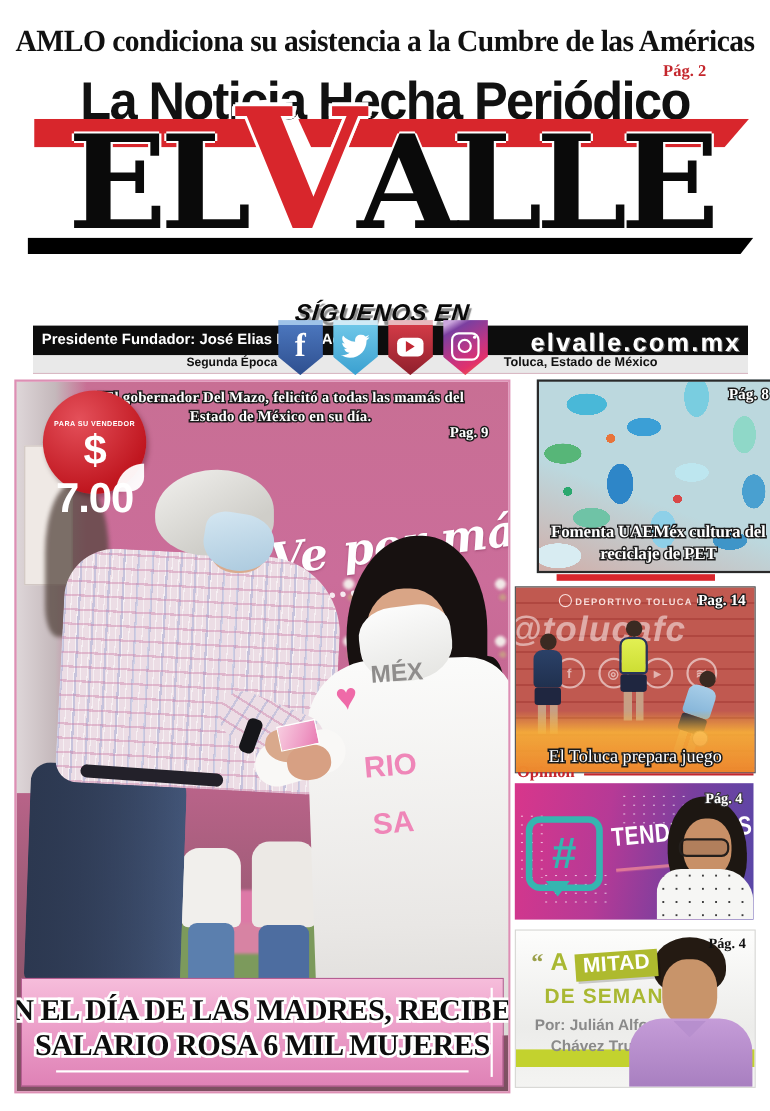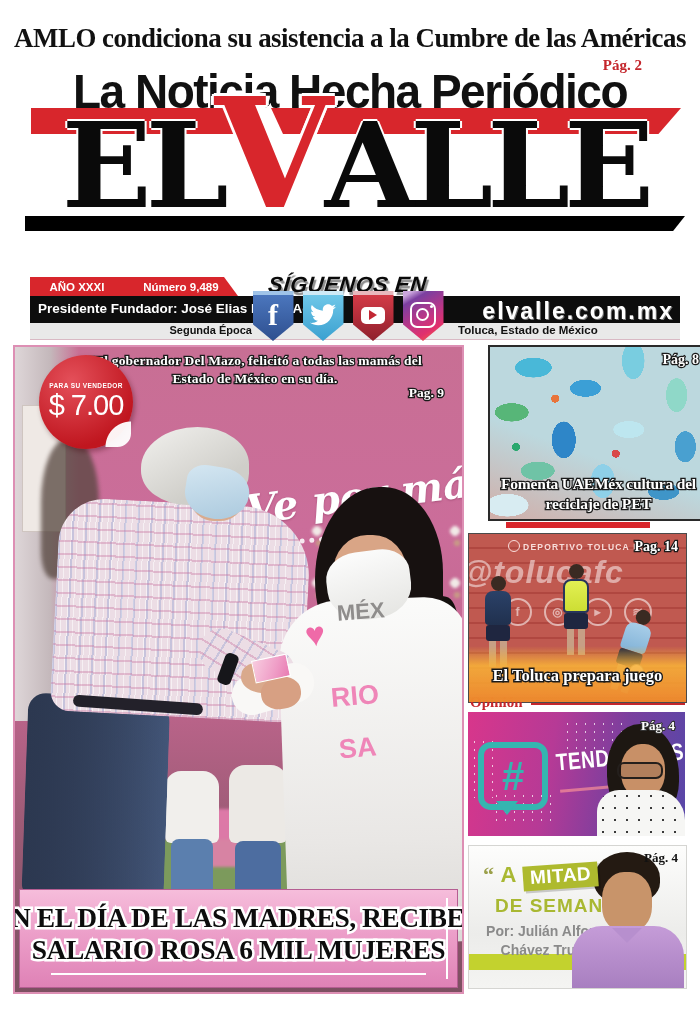--- a/index.html
+++ b/index.html
@@ -166,21 +166,21 @@
     color:#fff;-webkit-text-stroke:2.6px #1a1a1a;paint-order:stroke fill;letter-spacing:.2px;}
   .pag9{position:absolute;right:18px;top:38px;z-index:8;font-family:"Liberation Serif",serif;
     font-weight:bold;font-size:13.5px;color:#fff;-webkit-text-stroke:2.6px #1a1a1a;paint-order:stroke fill;}
   .price{position:absolute;left:24px;top:8px;width:94px;height:94px;border-radius:50%;z-index:9;
     background:radial-gradient(circle at 35% 28%,#e4505a,#c0161f 72%);color:#fff;text-align:center;
     box-shadow:2px 3px 5px rgba(60,0,10,.35);}
   .price::after{content:"";position:absolute;right:2px;bottom:2px;width:34px;height:34px;
     background:radial-gradient(circle at 100% 100%,rgba(255,255,255,.95) 52%,rgba(255,255,255,0) 54%);
     border-radius:0 0 40% 0;}
   .price-label{font-size:6.5px;font-weight:bold;letter-spacing:.4px;margin-top:27px;}
-  .price-value{font-size:29px;font-weight:normal;letter-spacing:-1px;}
+  .price-value{font-size:38px;font-weight:bold;letter-spacing:-1px;}
   .main-headline{position:absolute;left:4px;right:4px;bottom:4px;height:97px;z-index:10;
     background:linear-gradient(180deg,#f6bddb 0%,#ec9fc9 45%,#df82b6 100%);
     border:1px solid #b55e92;display:flex;flex-direction:column;align-items:center;
     justify-content:center;}
   .main-headline .hl{font-family:"Liberation Serif",serif;font-weight:bold;font-size:27.5px;
     line-height:1.18;color:#0d0d0d;-webkit-text-stroke:5px #fff;paint-order:stroke fill;
     letter-spacing:-0.5px;white-space:nowrap;}
   .hl-underline{width:86%;height:2.5px;background:#fff;margin-top:6px;}
   .hl-vline{position:absolute;right:9px;top:8px;bottom:8px;width:2px;background:#fff;}
 
@@ -235,22 +235,22 @@
   .pl1 .p-torso{background:linear-gradient(180deg,#2b4168,#20304e);}
   .pl2{left:94px;top:30px;}
   .pl2 .p-torso{background:linear-gradient(180deg,#e2f053,#cdde34);border:2px solid #27355a;box-sizing:border-box;}
   .pl3{left:150px;top:74px;transform:rotate(18deg);}
   .pl3 .p-torso{background:linear-gradient(180deg,#a7cde8,#84b4d8);height:28px;}
   .ball{position:absolute;left:160px;top:130px;width:13px;height:13px;border-radius:50%;
     background:#fafafa;border:1px solid #8a8a8a;z-index:3;}
   .s2-band{position:absolute;left:0;right:0;bottom:0;height:56px;z-index:3;
     background:linear-gradient(180deg,rgba(250,200,80,0) 0%,rgba(248,178,56,.88) 35%,rgba(240,140,44,.92) 100%);
     filter:blur(.3px);}
-  .s2-headline{position:absolute;left:0;right:0;bottom:16px;z-index:4;text-align:center;
-    font-family:"Liberation Serif",serif;font-weight:bold;font-size:16.5px;line-height:1.2;
+  .s2-headline{position:absolute;left:0;right:0;bottom:4px;z-index:4;text-align:center;
+    font-family:"Liberation Serif",serif;font-weight:normal;font-size:16.5px;line-height:1.2;
     color:#fff;-webkit-text-stroke:2.8px #1a1a1a;paint-order:stroke fill;}
   .opinion{position:absolute;left:470px;top:694px;width:215px;display:flex;align-items:center;gap:8px;}
   .opinion-label{color:#c4262c;font-weight:bold;font-size:15px;font-family:"Liberation Serif",serif;}
   .opinion-line{flex:1;height:5px;border-top:2px solid #c4262c;border-bottom:2px solid #c4262c;box-sizing:border-box;}
 
   .tend{position:absolute;left:468px;top:712px;width:217px;height:124px;overflow:hidden;
     background:linear-gradient(100deg,#d8368b 0%,#b63a96 38%,#7a3f9e 68%,#5747a8 100%);}
   .tend-dots{position:absolute;width:66px;height:34px;opacity:.8;
     background-image:radial-gradient(circle 1.3px,rgba(255,255,255,.9) 60%,transparent 62%);
     background-size:9px 8px;}
@@ -313,24 +313,20 @@
   <div class="pag2">Pág. 2</div>
   <div class="tagline">La Noticia Hecha Periódico</div>
 
   <div class="masthead">
     <div class="mast-red-left"></div>
     <div class="mast-red-right"></div>
     <div class="mast-black-bar"></div>
     <div class="mast-text"><span class="m-el">EL</span><span class="m-v">V</span><span class="m-alle">ALLE</span></div>
   </div>
 
-  <div class="info-red-left">
-    <span>AÑO XXXI</span>
-    <span>Número 9,489</span>
-  </div>
   <div class="follow">SÍGUENOS EN</div>
   <div class="info-black">
     <span class="founder">Presidente Fundador: José Elias Nader Achkar</span>
     <span class="website">elvalle.com.mx</span>
   </div>
   <div class="info-gray">
     <span class="epoch lbl">Segunda Época</span>
     <span class="location lbl">Toluca, Estado de México</span>
   </div>
   <div class="social-row">

